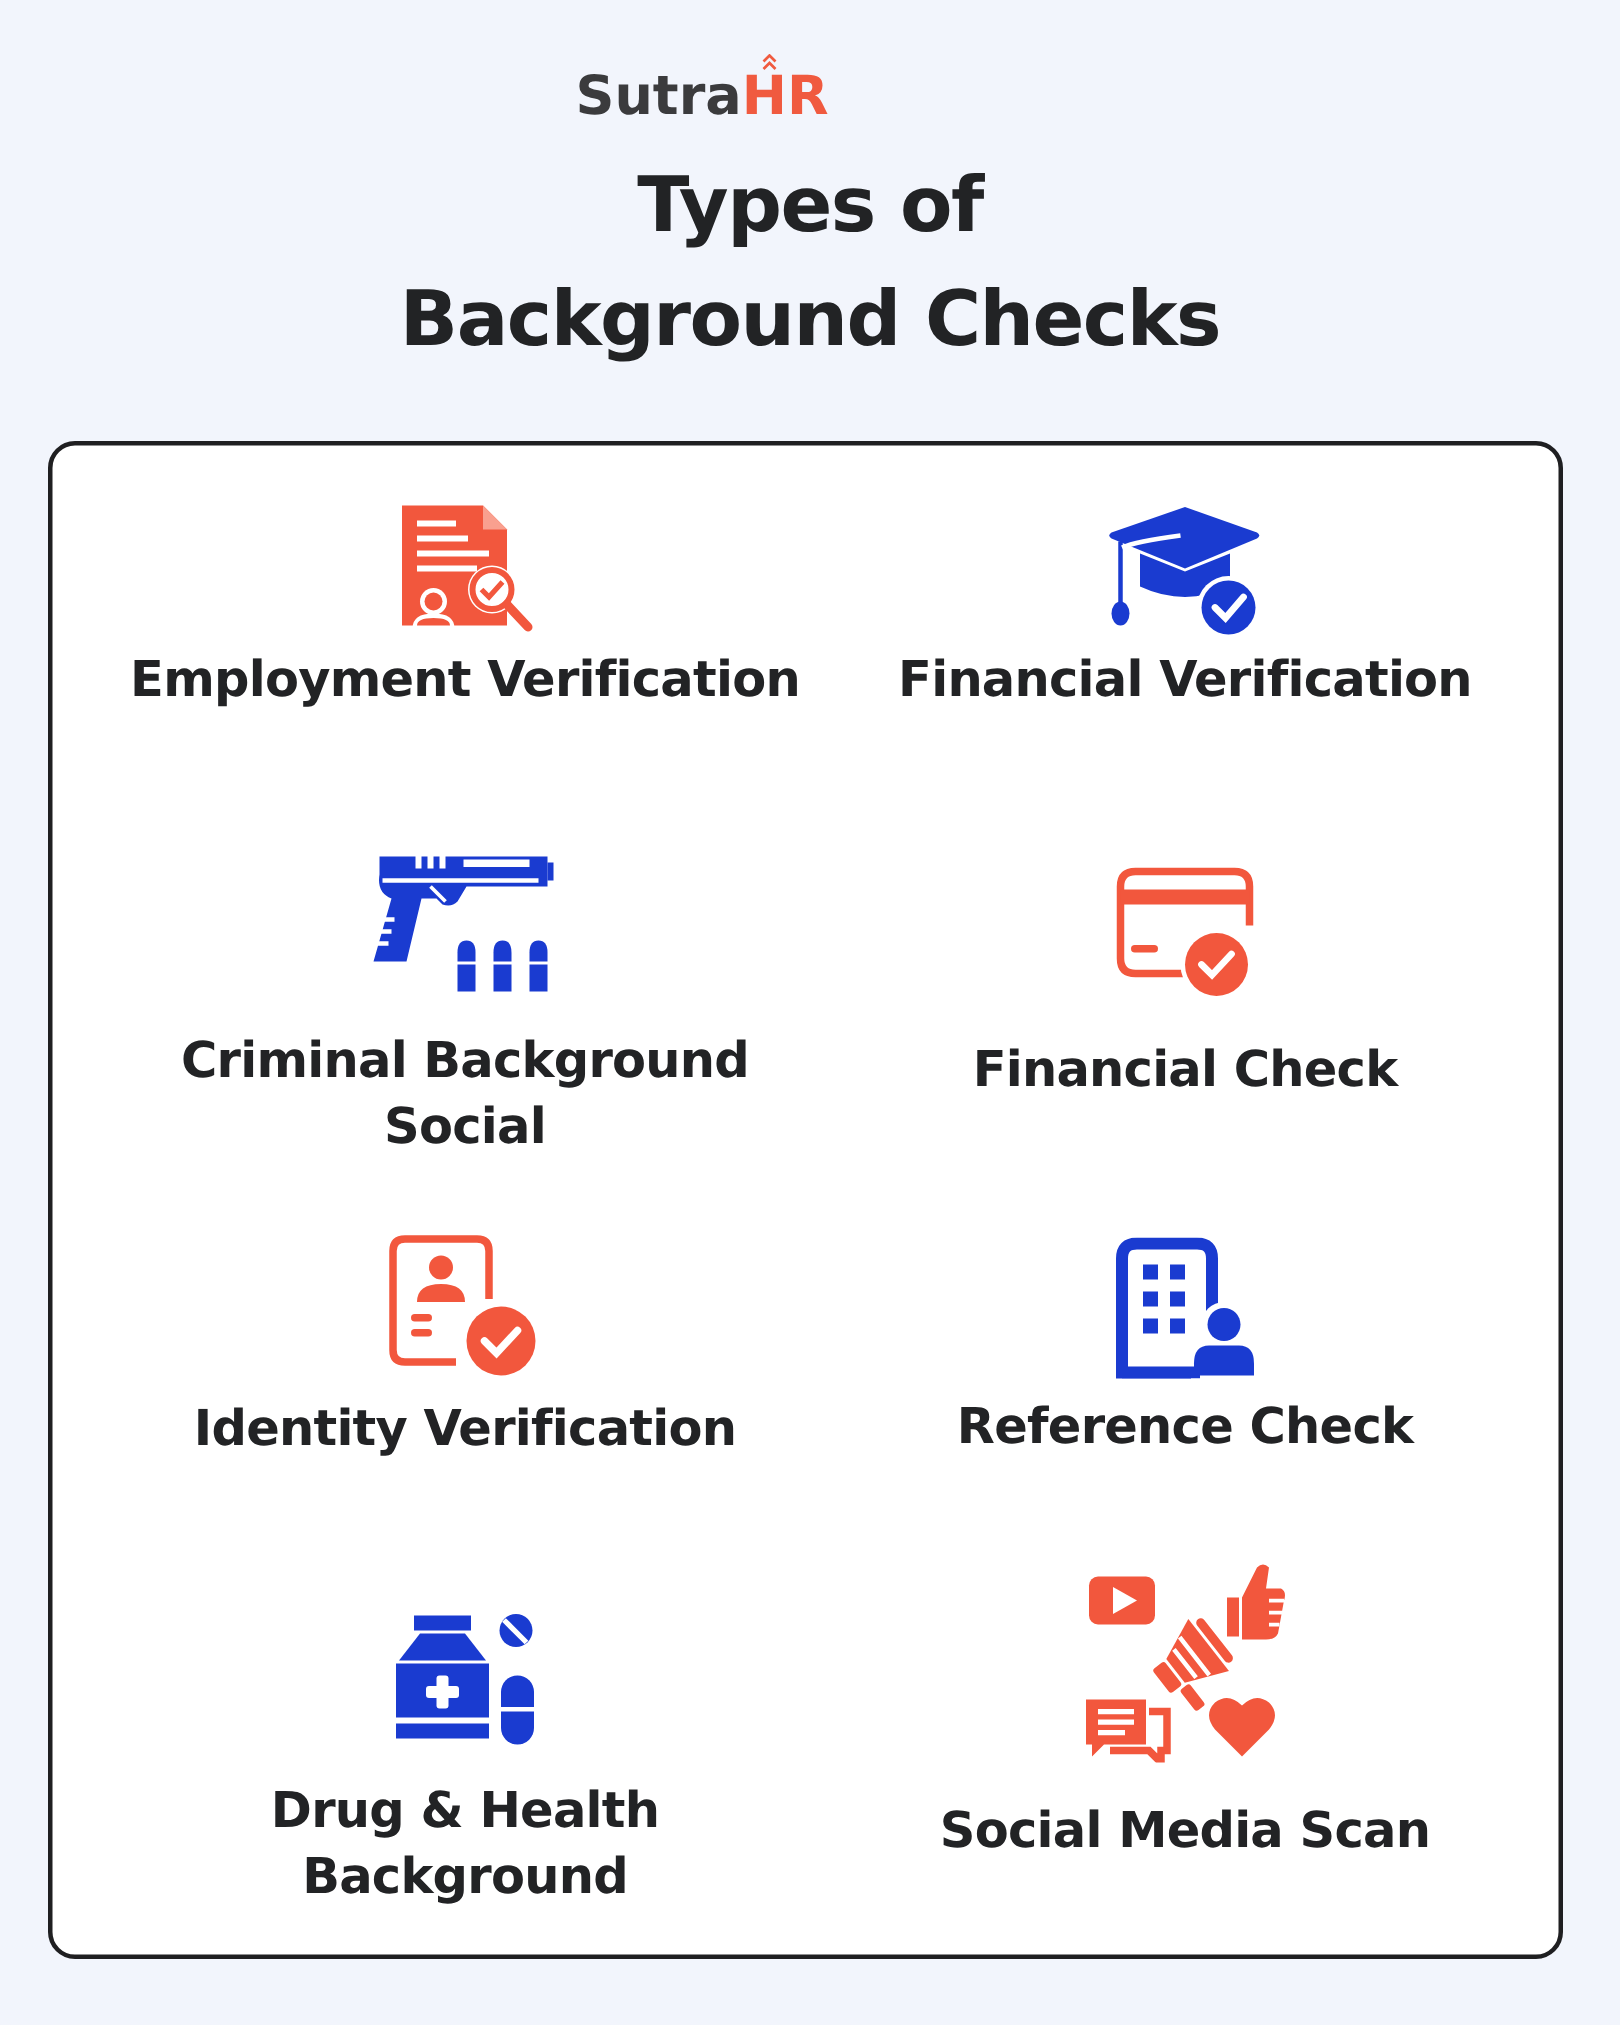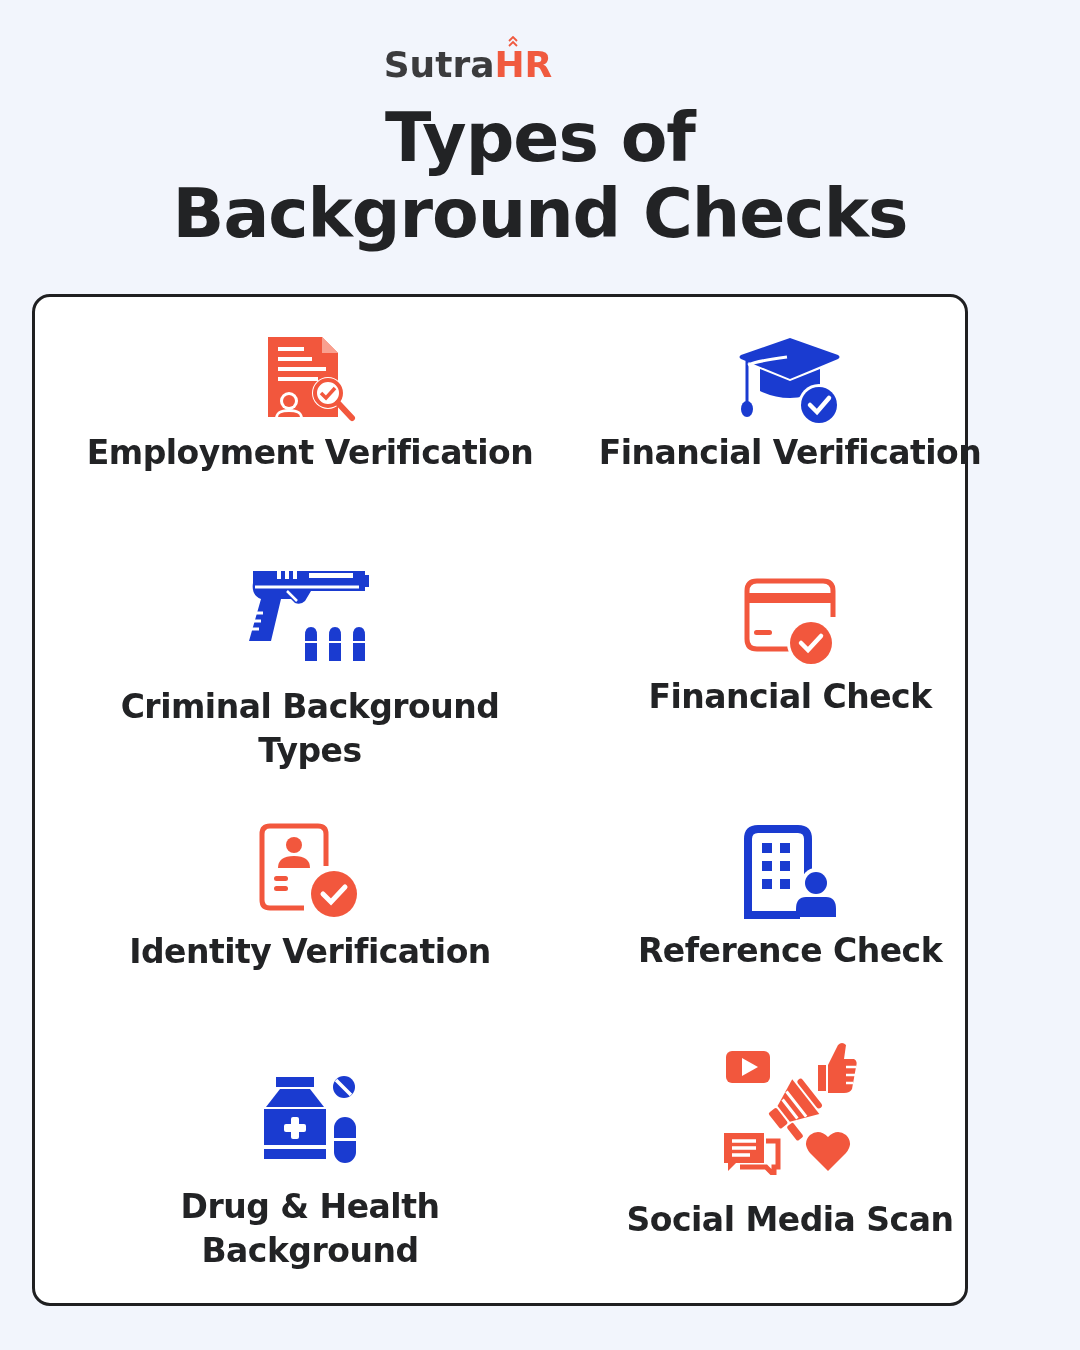--- a/index.html
+++ b/index.html
@@ -12,26 +12,26 @@
   }
   .logo {
     position: absolute; top: 40px; left: 0; width: 936px;
     text-align: center; font-size: 36px; font-weight: bold; letter-spacing: 0px;
     line-height: 50px;
   }
   .logo .sutra { color: #3b3b3d; position: relative; }
   .logo .hr { color: #f05a3f; }
   .title {
     position: absolute; top: 100px; left: 0; width: 1080px;
-    text-align: center; font-weight: bold; font-size: 68px; line-height: 76px;
+    text-align: center; font-weight: bold; font-size: 51px; line-height: 76px;
     letter-spacing: -1px; color: #222325; margin: 0;
   }
   .card {
     position: absolute; left: 32px; top: 294px;
-    width: 936px; height: 1012px;
+    width: 1010px; height: 1012px;
     background: #ffffff;
     border: 3px solid #1f1f21; border-radius: 18px;
     box-sizing: border-box;
   }
   .item { position: absolute; width: 500px; text-align: center; }
   .item svg { display: block; margin: 0 auto; }
   .label {
     font-weight: bold; font-size: 33px; line-height: 44px; color: #222325;
     letter-spacing: -0.5px;
   }
@@ -100,33 +100,33 @@
       <path d="M40 26 L50 36" stroke="#fff" stroke-width="2.5"></path>
       <path d="M4 48 H16 M2 56 H14 M0 64 H12" stroke="#fff" stroke-width="3"></path>
       <path d="M58 76 V70 Q58 62 64 62 Q70 62 70 70 V76 Z" fill="#1a3bd0"></path>
         <rect x="58" y="78" width="12" height="18" fill="#1a3bd0"></rect>
       <path d="M82 76 V70 Q82 62 88 62 Q94 62 94 70 V76 Z" fill="#1a3bd0"></path>
         <rect x="82" y="78" width="12" height="18" fill="#1a3bd0"></rect>
       <path d="M106 76 V70 Q106 62 112 62 Q118 62 118 70 V76 Z" fill="#1a3bd0"></path>
         <rect x="106" y="78" width="12" height="18" fill="#1a3bd0"></rect>
     </svg>
     <div class="label" style="margin-top:22px;">Criminal Background</div>
-    <div class="label">Types</div>
+    <div class="label">Social</div>
   </div>
 
   <div class="item" style="left:505px;top:280px;">
     <svg width="94" height="90" viewBox="0 0 94 90">
       <path d="M56 72 H14 Q4 72 4 62 V14 Q4 4 14 4 H80 Q90 4 90 14 V40" fill="none" stroke="#f2573d" stroke-width="5"></path>
       <rect x="4" y="16" width="86" height="10" fill="#f2573d"></rect>
       <rect x="11" y="53" width="18" height="5" rx="2.5" fill="#f2573d"></rect>
       <circle cx="68" cy="66" r="24" fill="#fff"></circle>
       <circle cx="68" cy="66" r="21" fill="#f2573d"></circle>
       <path d="M58 66 L65 73 L78 59" fill="none" stroke="#fff" stroke-width="4.5" stroke-linecap="round"></path>
     </svg>
-    <div class="label" style="margin-top:8px;">Financial Check</div>
+    <div class="label" style="margin-top:24px;">Financial Check</div>
   </div>
 
   <div class="item" style="left:25px;top:525px;">
     <svg width="104" height="100" viewBox="0 0 104 100">
       <path d="M46 86 H12 Q4 86 4 78 V12 Q4 4 12 4 H60 Q68 4 68 12 V44" fill="none" stroke="#f2573d" stroke-width="5"></path>
       <circle cx="36" cy="23" r="8" fill="#f2573d"></circle>
       <path d="M20 46 Q20 34 36 34 Q52 34 52 46 Z" fill="#f2573d"></path>
       <rect x="16" y="54" width="14" height="5" rx="2.5" fill="#f2573d"></rect>
       <rect x="16" y="64" width="14" height="5" rx="2.5" fill="#f2573d"></rect>
       <circle cx="76" cy="72" r="26" fill="#fff"></circle>

